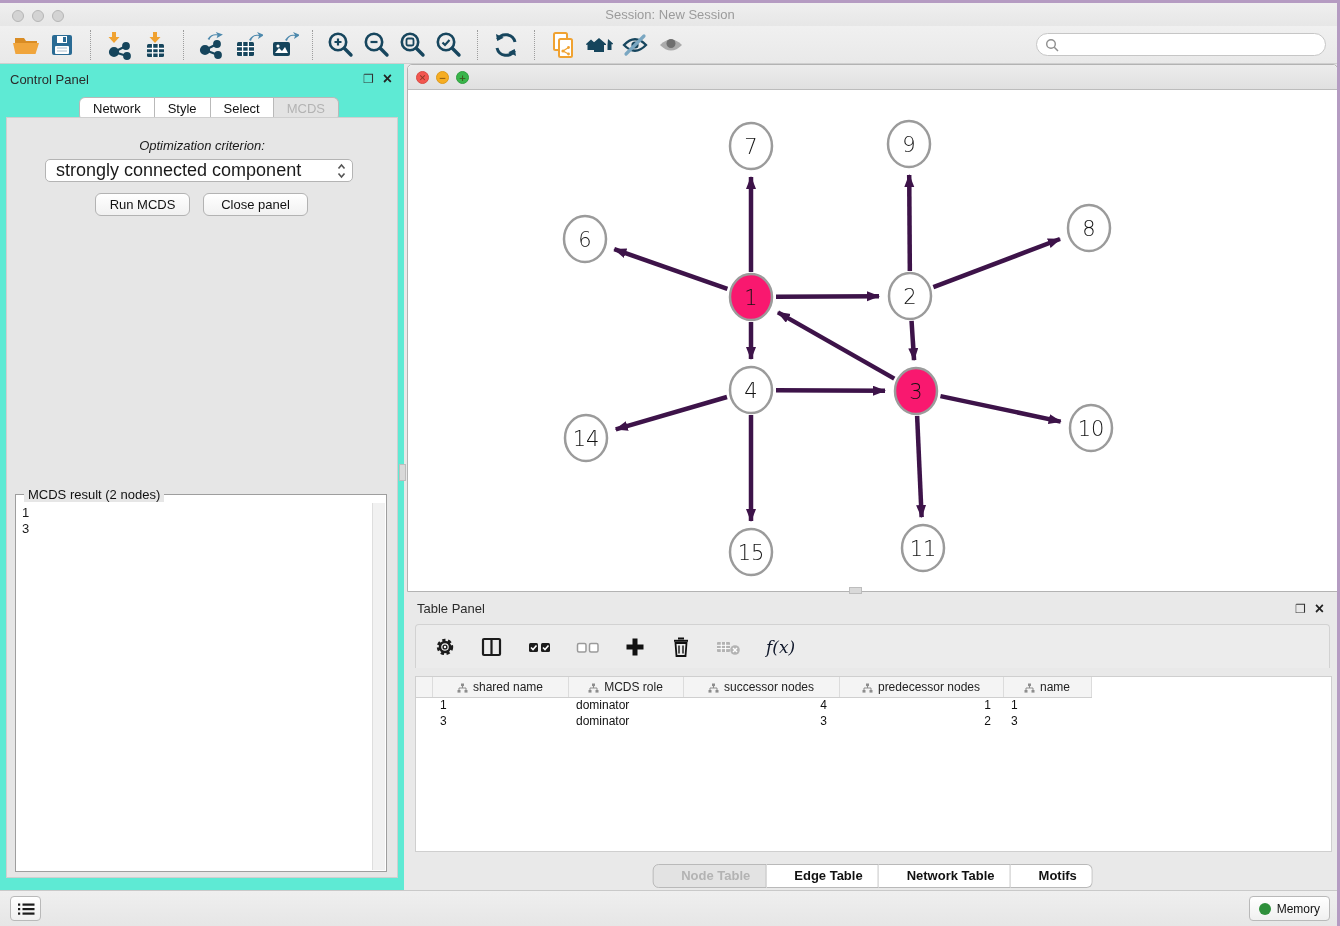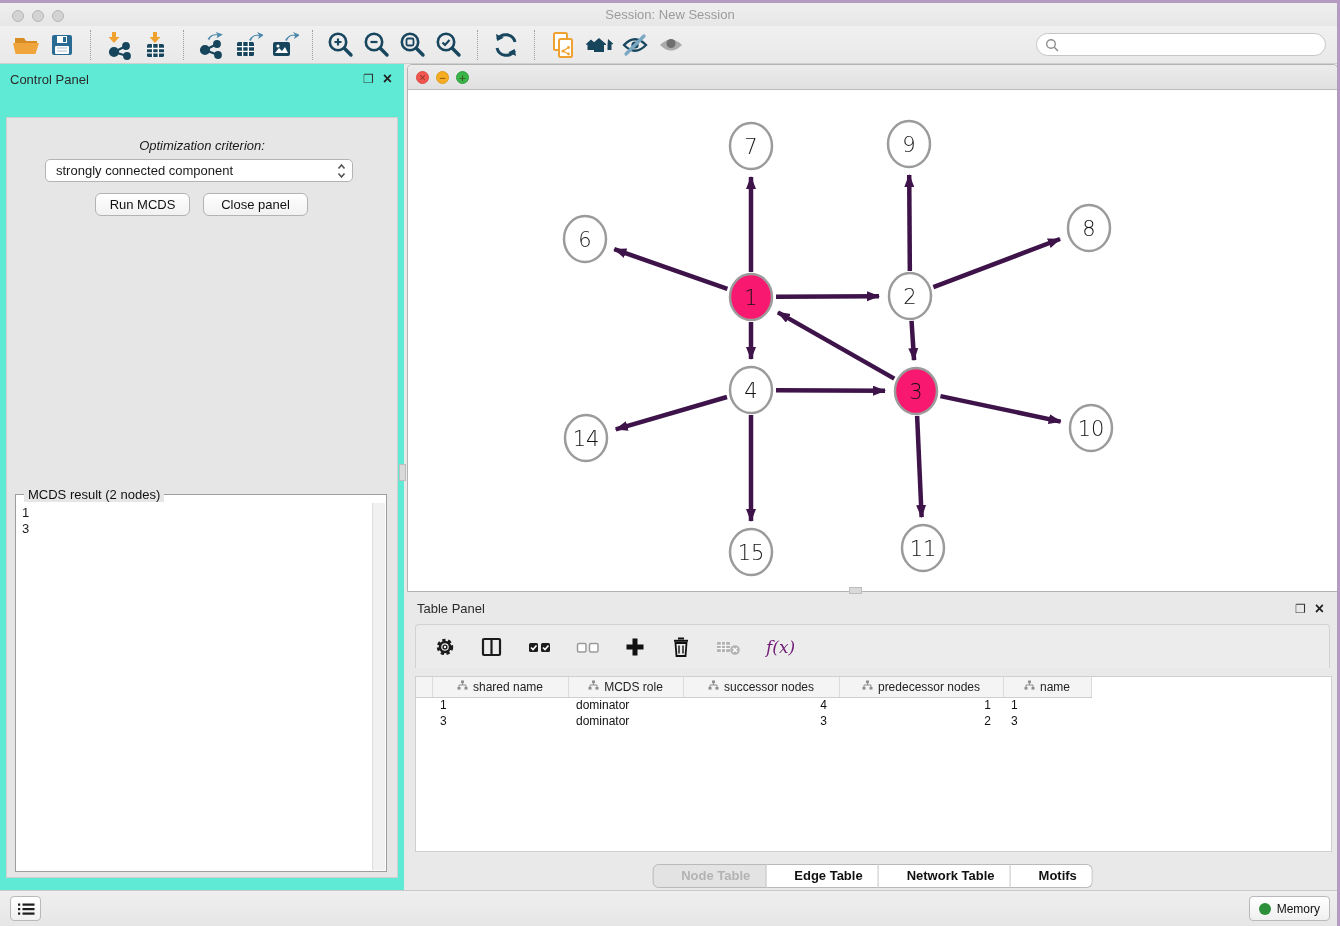--- a/index.html
+++ b/index.html
@@ -46,21 +46,21 @@
     padding:3px 13px 4px 13px; color:#111; white-space:nowrap; }
   .seg:first-child { border-left:1px solid #b9b9b9; border-radius:6px 0 0 6px; }
   .seg:last-child { border-radius:0 6px 6px 0; }
   .seg.disabled { background:#e3e3e3; color:#b3b3b3; }
 
   .cp-box { position:absolute; left:6px; top:53px; width:392px; height:761px;
     border:1px solid #cfcfcf; background:#e6e6e6; }
   .opt-label { position:absolute; left:0; width:100%; top:20px; text-align:center; font-size:13px;font-style:italic; }
   .dropdown { position:absolute; left:38px; top:41px; width:308px; height:23px; background:#fff;
     border:1px solid #b4b4b4; border-radius:5px; display:flex; align-items:center;
-    padding:0 6px 0 10px; font-size:13px; }
+    padding:0 6px 0 10px; font-size:18px; }
   .dropdown .dd-label { flex:1; }
   .cp-btn { position:absolute; height:23px; background:linear-gradient(#ffffff,#f1f1f1);
     border:1px solid #b3b3b3; border-radius:6px; font-size:13px; text-align:center;
     padding-top:3px; color:#111; }
   .groupbox { position:absolute; left:8px; top:376px; width:372px; height:378px;
     border:1px solid #9e9e9e; background:#fff; }
   .groupbox .legend { position:absolute; left:8px; top:-8px; background:#e6e6e6;
     padding:0 4px; font-size:13px; color:#111; }
   .result-lines { position:absolute; left:0; top:8px; right:15px; bottom:0; padding:2px 6px;
     font-size:13px; line-height:16px; }
@@ -87,27 +87,27 @@
   .net-canvas { position:absolute; left:0; top:25px; width:929px; height:501px; background:#fff; }
   .graph-node-label { font-family:"DejaVu Sans",sans-serif; font-weight:200; font-size:21px; fill:#141414; }
 
   
   .table-panel { position:absolute; left:407px; top:596px; width:931px; height:294px; background:#e9e9e9; }
   .tp-header { position:absolute; left:10px; top:5px; font-size:13px; color:#2b2b2b; }
   .tp-icons { position:absolute; right:14px; top:5px; display:flex; gap:9px; align-items:center; }
   .tp-toolbar { position:absolute; left:8px; top:28px; width:915px; height:44px;
     background:#ececec; border:1px solid #d2d2d2; border-bottom:none; border-radius:4px 4px 0 0;
     display:flex; align-items:center; padding-left:18px; gap:24px; }
-  .fx-label { font-family:"DejaVu Serif",serif; font-style:italic; font-size:17px; color:#701a75; }
+  .fx-label { font-family:"DejaVu Serif",serif; font-style:italic; font-size:17px; color:#0f172a; }
   .tp-tablewrap { position:absolute; left:8px; top:80px; width:917px; height:176px;
     background:#fff; border:1px solid #cfcfcf; overflow:hidden; }
   table.data { border-collapse:collapse; table-layout:fixed; }
   table.data th { background:#f4f4f4; border-right:1px solid #dcdcdc; border-bottom:1px solid #cfcfcf;
     height:20px; font-size:12px; font-weight:400; color:#222; }
-  table.data th .th-inner { display:flex; align-items:flex-start; justify-content:center; gap:5px; }
+  table.data th .th-inner { display:flex; align-items:flex-end; justify-content:center; gap:5px; }
   table.data td { font-size:12px; height:16px; padding:0 8px; color:#111; white-space:nowrap; overflow:hidden; }
   table.data td.r { text-align:right; padding-right:12px; }
   .tp-tabs { position:absolute; left:50%; transform:translateX(-50%); top:268px; display:flex; }
   .tp-tabs .seg { font-weight:700; padding:3px 15px 4px 28px; }
 
   
   .statusbar { position:absolute; left:0; top:890px; width:100%; height:36px;
     background:linear-gradient(#efefef,#e6e6e6); border-top:1px solid #c9c9c9; }
   .sb-btn { position:absolute; height:25px; background:linear-gradient(#fff,#f0f0f0);
     border:1px solid #b9b9b9; border-radius:4px; display:flex; align-items:center;
@@ -269,20 +269,26 @@
     <path d="M9.3 9.3L13 13" stroke="#8e8e8e" stroke-width="1.5"></path>
   </svg>
   <input placeholder="" style="">
 </div>
 
 <div class="control-panel">
   <div class="panel-header">Control Panel</div>
   <div class="panel-icons">
     <span class="icon-float">❐</span>
     <span class="icon-close">×</span>
+  </div>
+  <div class="seg-row" style="left:79px; top:33px;">
+    <div class="seg">Network</div>
+    <div class="seg">Style</div>
+    <div class="seg">Select</div>
+    <div class="seg disabled">MCDS</div>
   </div>
   <div class="cp-box">
     <div class="opt-label">Optimization criterion:</div>
     <div class="dropdown">
       <span class="dd-label">strongly connected component</span>
       <svg width="9" height="16" viewBox="0 0 9 16">
         <path d="M1.5 5.5L4.5 2l3 3.5M1.5 10.5l3 3.5 3-3.5" fill="none" stroke="#555" stroke-width="1.6"></path>
       </svg>
     </div>
     <div class="cp-btn" style="left:88px; top:75px; width:95px;">Run MCDS</div>

